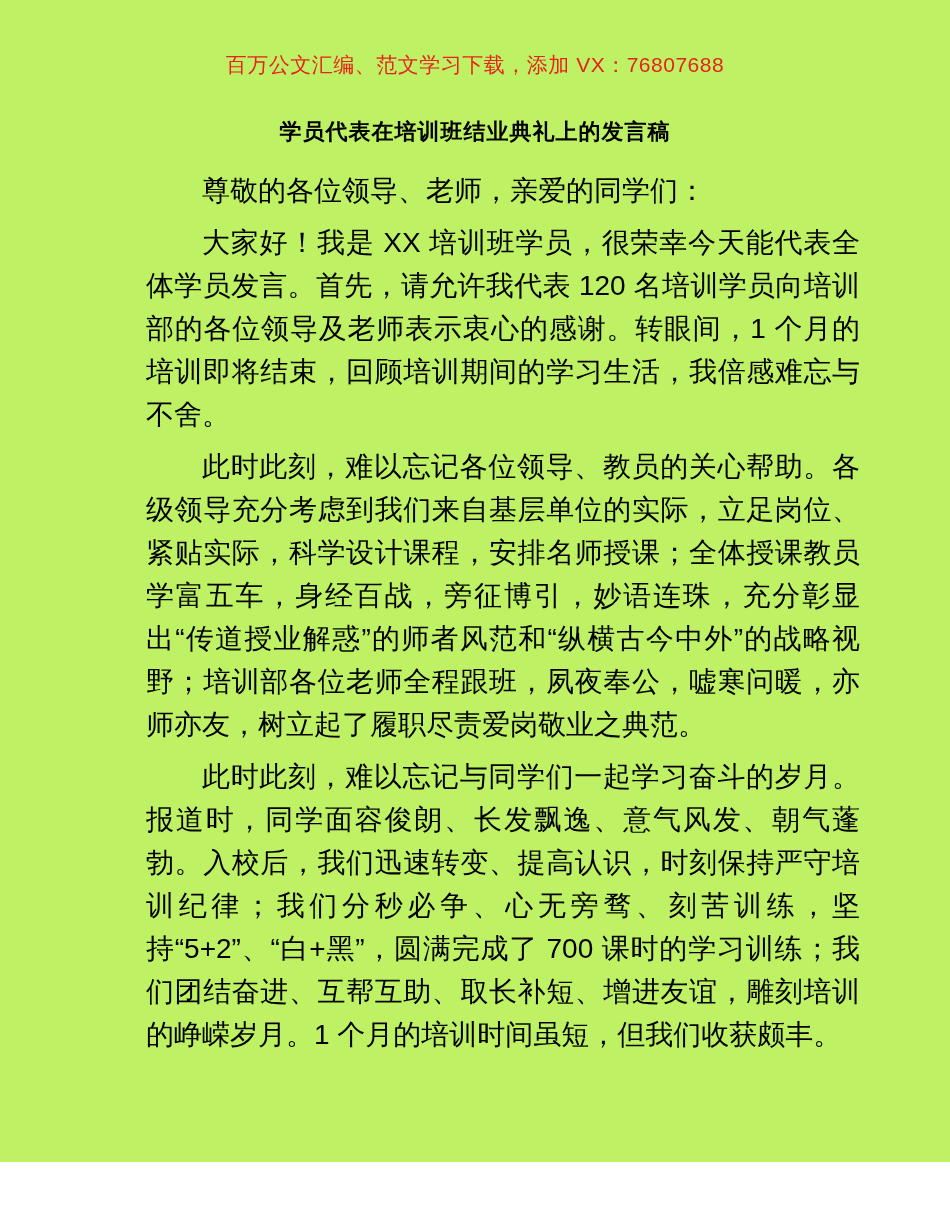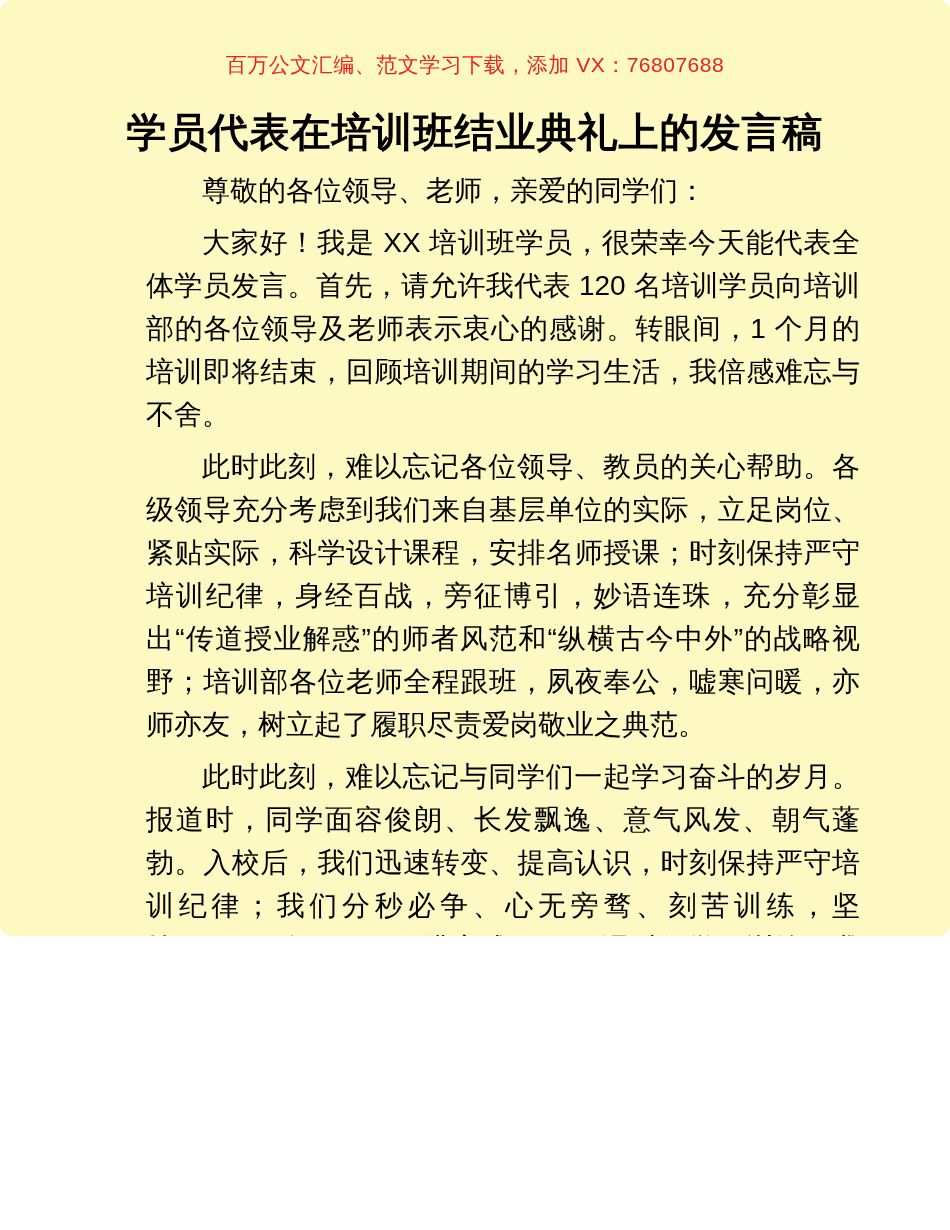--- a/index.html
+++ b/index.html
@@ -3,38 +3,37 @@
 <meta charset="utf-8">
 <style>
   html, body {
     margin: 0;
     padding: 0;
     background: #ffffff;
   }
   .page {
     position: relative;
     width: 950px;
-    height: 936px;
-    background: #fef9c3;
+    height: 1162px;
+    background: #bef264;
     overflow: hidden;
     font-family: "Liberation Sans", "DejaVu Sans", sans-serif;
     color: #000000;
-    border-radius: 11px;
   }
   .notice {
     padding-top: 51px;
     text-align: center;
     font-size: 21px;
     line-height: 27px;
     color: #e8221c;
     letter-spacing: 0.5px;
   }
   .title {
     margin: 32px 0 0 0;
-    font-size: 40px;
+    font-size: 22px;
     line-height: 44px;
     font-weight: bold;
     text-align: center;
     letter-spacing: 1px;
   }
   .content {
     margin: 15px 90px 0 138px;
     width: 722px;
     font-size: 28px;
     line-height: 43px;
@@ -50,16 +49,16 @@
 <body>
 
 <div class="page">
   <div class="notice">百万公文汇编、范文学习下载，添加 VX：76807688</div>
 
   <h1 class="title">学员代表在培训班结业典礼上的发言稿</h1>
 
   <div class="content">
     <p>尊敬的各位领导、老师，亲爱的同学们：</p>
     <p>大家好！我是 XX 培训班学员，很荣幸今天能代表全体学员发言。首先，请允许我代表 120 名培训学员向培训部的各位领导及老师表示衷心的感谢。转眼间，1 个月的培训即将结束，回顾培训期间的学习生活，我倍感难忘与不舍。</p>
-    <p>此时此刻，难以忘记各位领导、教员的关心帮助。各级领导充分考虑到我们来自基层单位的实际，立足岗位、紧贴实际，科学设计课程，安排名师授课；时刻保持严守培训纪律，身经百战，旁征博引，妙语连珠，充分彰显出“传道授业解惑”的师者风范和“纵横古今中外”的战略视野；培训部各位老师全程跟班，夙夜奉公，嘘寒问暖，亦师亦友，树立起了履职尽责爱岗敬业之典范。</p>
+    <p>此时此刻，难以忘记各位领导、教员的关心帮助。各级领导充分考虑到我们来自基层单位的实际，立足岗位、紧贴实际，科学设计课程，安排名师授课；全体授课教员学富五车，身经百战，旁征博引，妙语连珠，充分彰显出“传道授业解惑”的师者风范和“纵横古今中外”的战略视野；培训部各位老师全程跟班，夙夜奉公，嘘寒问暖，亦师亦友，树立起了履职尽责爱岗敬业之典范。</p>
     <p>此时此刻，难以忘记与同学们一起学习奋斗的岁月。报道时，同学面容俊朗、长发飘逸、意气风发、朝气蓬勃。入校后，我们迅速转变、提高认识，时刻保持严守培训纪律；我们分秒必争、心无旁骛、刻苦训练，坚持“5+2”、“白+黑”，圆满完成了 700 课时的学习训练；我们团结奋进、互帮互助、取长补短、增进友谊，雕刻培训的峥嵘岁月。1 个月的培训时间虽短，但我们收获颇丰。</p>
   </div>
 </div>
 
 </body></html>

